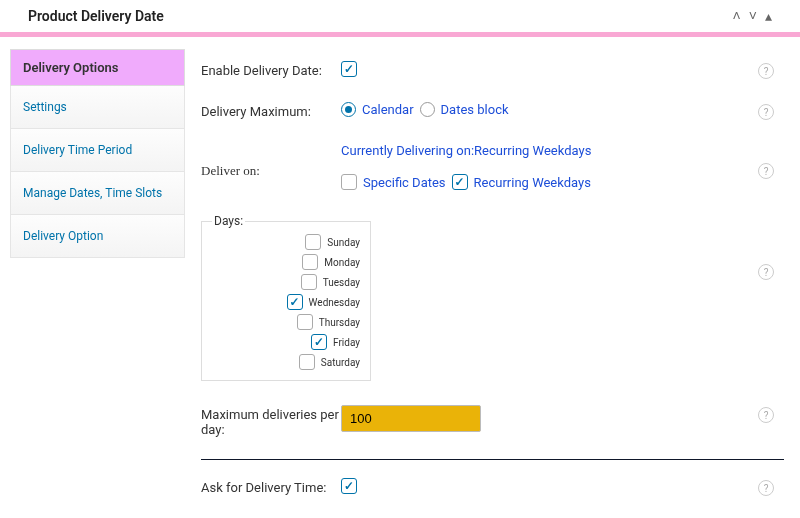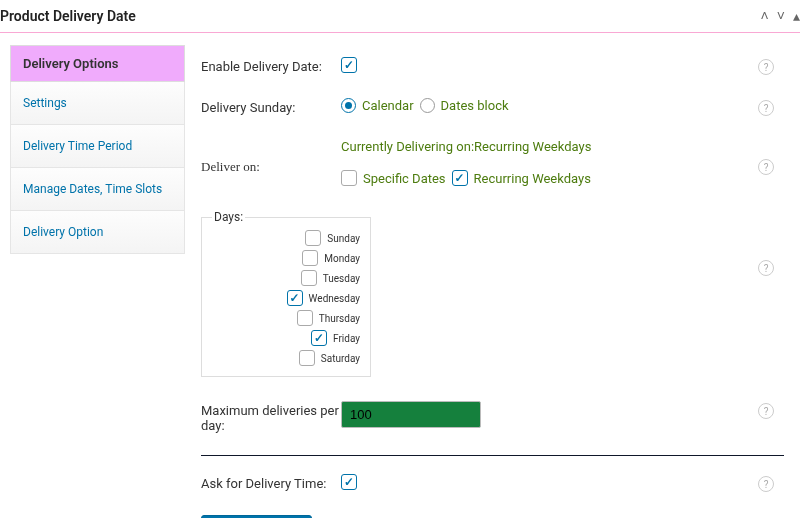--- a/index.html
+++ b/index.html
@@ -1,18 +1,18 @@
 <!DOCTYPE html>
 <html><head>
 <meta charset="utf-8">
 <style>
   * { box-sizing: border-box; margin: 0; padding: 0; }
   body { font-family: -apple-system, "Segoe UI", Roboto, Arial, sans-serif; font-size: 13px; color: #333; background: #fff; }
   .panel { width: 800px; }
-  .panel-header { display: flex; align-items: center; justify-content: space-between; padding: 8px 0; border-bottom: 1px solid #f9a8d4; }
+  .panel-header { display: flex; align-items: center; justify-content: space-between; padding: 8px 28px; border-bottom: 5px solid #f9a8d4; }
   .panel-title { font-size: 14px; font-weight: 600; color: #222; }
   .panel-actions { display: flex; gap: 8px; align-items: center; color: #666; }
   .panel-actions span { cursor: pointer; font-size: 14px; }
   .panel-body { display: flex; padding: 12px 10px 24px 10px; gap: 10px; }
   
   
   .sidebar { width: 175px; flex-shrink: 0; }
   .sidebar-header { padding: 10px 12px; font-size: 13px; font-weight: 600; border: 1px solid #ddd; background: #f0abfc; }
   .sidebar-item { padding: 14px 12px; font-size: 12px; color: #0073aa; border: 1px solid #e5e5e5; border-top: none; background: linear-gradient(#fdfdfd, #f4f4f4); cursor: pointer; }
   
@@ -29,29 +29,29 @@
   
   .cb { width: 16px; height: 16px; border: 1px solid #0073aa; border-radius: 3px; display: inline-flex; align-items: center; justify-content: center; cursor: pointer; background: #fff; flex-shrink: 0; }
   .cb.gray { border-color: #aaa; }
   .cb.checked::after { content: "✓"; color: #0073aa; font-size: 12px; font-weight: bold; line-height: 1; }
   
   
   .rd { width: 15px; height: 15px; border: 1px solid #0073aa; border-radius: 50%; display: inline-flex; align-items: center; justify-content: center; cursor: pointer; background: #fff; flex-shrink: 0; }
   .rd.gray { border-color: #999; }
   .rd.checked::after { content: ""; width: 7px; height: 7px; background: #0073aa; border-radius: 50%; }
   
-  .static-text { font-size: 13px; color: #4d7c0f; }
+  .static-text { font-size: 13px; color: #1d4ed8; }
   
   
   .days-box { border: 1px solid #ddd; padding: 4px 10px 8px 10px; width: 170px; }
   .days-box legend { font-size: 12px; padding: 0 2px; color: #333; }
   .day-row { display: flex; align-items: center; gap: 6px; padding: 2px 0; font-size: 10px; justify-content: flex-end; }
   
   
-  .text-input { border: 1px solid #bbb; border-radius: 2px; padding: 5px 8px; font-size: 13px; width: 140px; background: #15803d; }
+  .text-input { border: 1px solid #bbb; border-radius: 2px; padding: 5px 8px; font-size: 13px; width: 140px; background: #eab308; }
   
   
   .btn-primary { background: #0073aa; color: #fff; border: 1px solid #006799; border-radius: 3px; padding: 8px 14px; font-size: 13px; cursor: pointer; display: inline-block; }
   .btn-row { padding-top: 12px; }
 </style>
 </head>
 <body>
 
 <div class="panel">
   <div class="panel-header">
@@ -79,21 +79,21 @@
         <div class="row-label">Enable Delivery Date:</div>
         <div class="row-control">
           <div class="inline">
             <span class="cb checked"></span>
           </div>
         </div>
         <span class="help-icon">?</span>
       </div>
 
       <div class="row">
-        <div class="row-label">Delivery Sunday:</div>
+        <div class="row-label">Delivery Maximum:</div>
         <div class="row-control">
           <div class="inline-wide">
             <span class="inline">
               <span class="rd checked"></span>
               <span class="static-text">Calendar</span>
             </span>
             <span class="inline" style="margin-left:-6px;">
               <span class="rd gray"></span>
               <span class="static-text">Dates block</span>
             </span>

